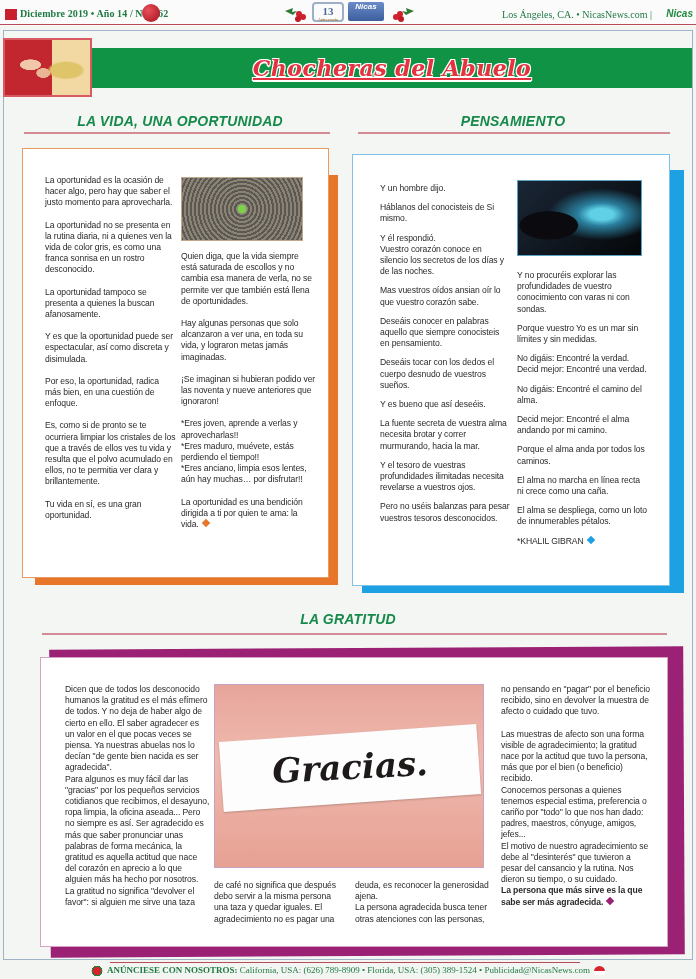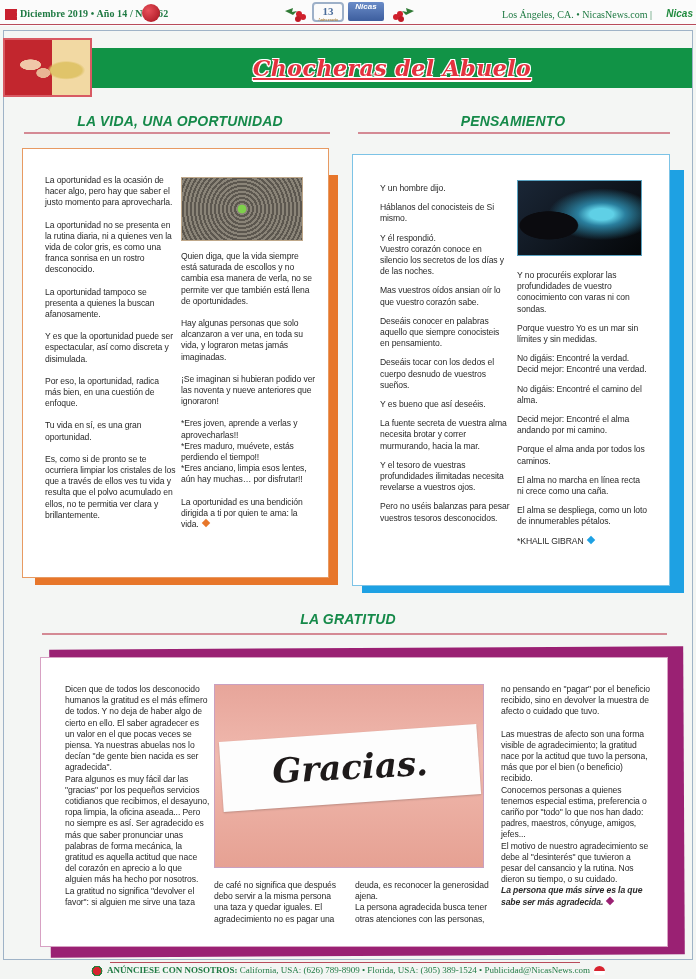--- a/index.html
+++ b/index.html
@@ -38,21 +38,21 @@
   .shadow-orange { position: absolute; left: 35px; top: 175px; width: 303px; height: 410px; background: #e7762a; }
   .card-left { position: absolute; left: 22px; top: 148px; width: 307px; height: 430px; background: #fff; border: 1px solid #e79a62; }
   .shadow-blue { position: absolute; left: 362px; top: 170px; width: 322px; height: 423px; background: #1ea1e3; }
   .card-right { position: absolute; left: 352px; top: 154px; width: 318px; height: 432px; background: #fff; border: 1px solid #7cc3e6; }
   .shadow-purple { position: absolute; left: 50px; top: 648px; width: 634px; height: 308px; background: #9a2173; transform: rotate(-0.3deg); }
   .card-bottom { position: absolute; left: 40px; top: 657px; width: 628px; height: 290px; background: #fff; border: 1px solid #d7a1c3; }
 
   .txt { position: absolute; font: 8.6px "Liberation Sans", sans-serif; color: #2a2a2a; line-height: 11.2px; letter-spacing: -0.1px; }
   .txt p { margin-bottom: 11px; }
   .txt p.tight { margin-bottom: 0; }
-  .txt b.em { font-weight: bold; font-style: italic; }
+  .txt b.em { font-weight: bold; }
   .diamond { display: inline-block; width: 6px; height: 6px; transform: rotate(45deg); margin-left: 4px; vertical-align: 1px; }
 
   .photo-tree { position: absolute; left: 181px; top: 177px; width: 122px; height: 64px; border: 1px solid #bfa88a; background:
      radial-gradient(circle at 50% 50%, #7ed04a 0 6%, transparent 7%),
      repeating-radial-gradient(circle at 50% 50%, #8a8478 0 2px, #5c574f 2px 4px); }
   .photo-brain { position: absolute; left: 517px; top: 180px; width: 125px; height: 76px; border: 1px solid #5aa3c2; background:
      radial-gradient(ellipse at 25% 60%, #0b0b0f 0 22%, transparent 23%),
      radial-gradient(ellipse at 68% 45%, #5fd0e6 0 10%, #2a7f9e 20%, transparent 45%),
      linear-gradient(135deg, #1a2636, #050709); }
   .photo-gracias { position: absolute; left: 214px; top: 684px; width: 270px; height: 184px; border: 1px solid #c9a0c0; background:
@@ -105,22 +105,22 @@
 <div class="sec-rule" style="left:358px; top:132px; width:312px;"></div>
 
 <div class="shadow-orange"></div>
 <div class="card-left"></div>
 <div class="txt" style="left:45px; top:175px; width:132px;">
   <p>La oportunidad es la ocasión de hacer algo, pero hay que saber el justo momento para aprovecharla.</p>
   <p>La oportunidad no se presenta en la rutina diaria, ni a quienes ven la vida de color gris, es como una franca sonrisa en un rostro desconocido.</p>
   <p>La oportunidad tampoco se presenta a quienes la buscan afanosamente.</p>
   <p>Y es que la oportunidad puede ser espectacular, así como discreta y disimulada.</p>
   <p>Por eso, la oportunidad, radica más bien, en una cuestión de enfoque.</p>
+  <p>Es, como si de pronto se te ocurriera limpiar los cristales de los que a través de ellos ves tu vida y resulta que el polvo acumulado en ellos, no te permitia ver clara y brillantemente.</p>
   <p>Tu vida en sí, es una gran oportunidad.</p>
-  <p>Es, como si de pronto se te ocurriera limpiar los cristales de los que a través de ellos ves tu vida y resulta que el polvo acumulado en ellos, no te permitia ver clara y brillantemente.</p>
 </div>
 <div class="photo-tree"></div>
 <div class="txt" style="left:181px; top:251px; width:135px;">
   <p>Quien diga, que la vida siempre está saturada de escollos y no cambia esa manera de verla, no se permite ver que también está llena de oportunidades.</p>
   <p>Hay algunas personas que solo alcanzaron a ver una, en toda su vida, y lograron metas jamás imaginadas.</p>
   <p>¡Se imaginan si hubieran podido ver las noventa y nueve anteriores que ignoraron!</p>
   <p class="tight">*Eres joven, aprende a verlas y aprovecharlas!!</p>
   <p class="tight">*Eres maduro, muévete, estás perdiendo el tiempo!!</p>
   <p>*Eres anciano, limpia esos lentes, aún hay muchas… por disfrutar!!</p>
   <p><span>La oportunidad es una bendición dirigida a ti por quien te ama: la vida.</span><span class="diamond" style="background:#e7762a;"></span></p>

